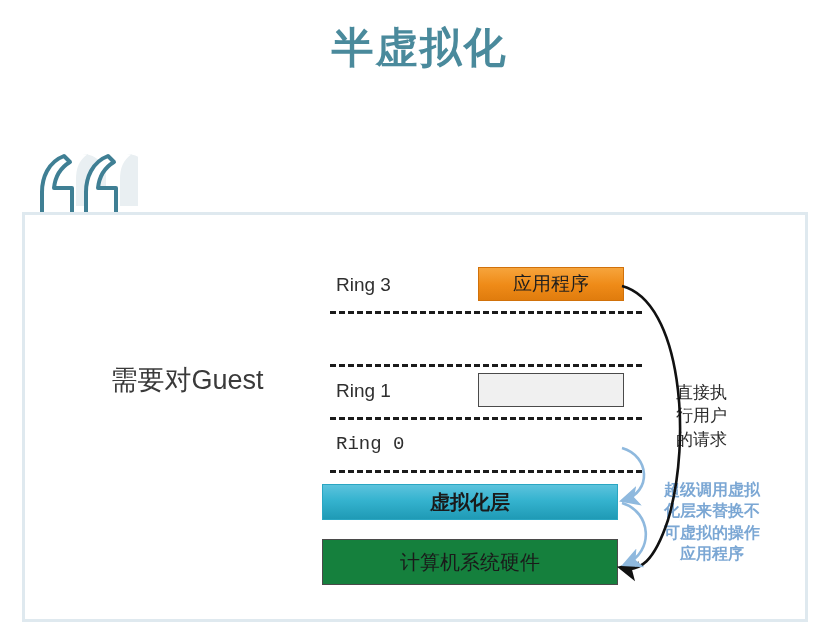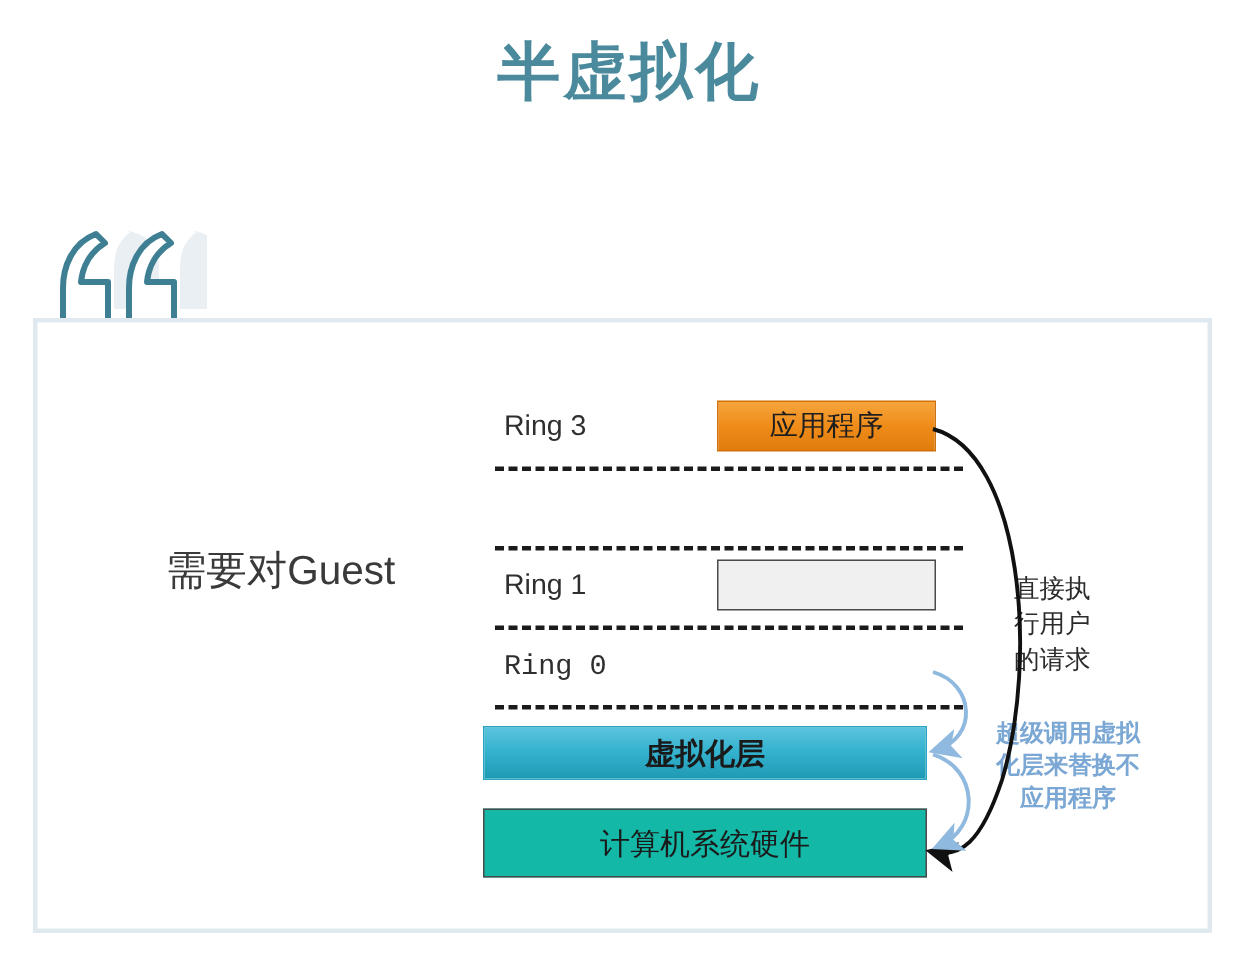--- a/index.html
+++ b/index.html
@@ -140,21 +140,21 @@
     font-weight: bold;
     color: #1a1a1a;
     box-sizing: border-box;
   }
   #hardware-box {
     position: absolute;
     left: 322px;
     top: 539px;
     width: 296px;
     height: 46px;
-    background: #14b8a6;
+    background: #15803d;
     border: 1px solid #4a4a4a;
     display: flex;
     align-items: center;
     justify-content: center;
     font-size: 20px;
     color: #1a1a1a;
     box-sizing: border-box;
   }
 
   
@@ -249,20 +249,21 @@
 
 <div id="annotation-direct">
   <span class="ann-line">直接执</span>
   <span class="ann-line">行用户</span>
   <span class="ann-line">的请求</span>
 </div>
 
 <div id="annotation-hypercall">
   <span class="ann-line">超级调用虚拟</span>
   <span class="ann-line">化层来替换不</span>
+  <span class="ann-line">可虚拟的操作</span>
   <span class="ann-line">应用程序</span>
 </div>
 
 <svg id="arrow-layer" viewBox="0 0 839 644" xmlns="http://www.w3.org/2000/svg">
   <defs>
     <marker id="arrowhead-black" markerWidth="9" markerHeight="9" refX="6" refY="4.5" orient="auto" markerUnits="strokeWidth">
       <path d="M0,0.6 L8,4.5 L0,8.4 L2,4.5 Z" fill="#111111"></path>
     </marker>
     <marker id="arrowhead-blue" markerWidth="9" markerHeight="9" refX="6" refY="4.5" orient="auto" markerUnits="strokeWidth">
       <path d="M0,0.6 L8,4.5 L0,8.4 L2,4.5 Z" fill="#8fb9de"></path>

